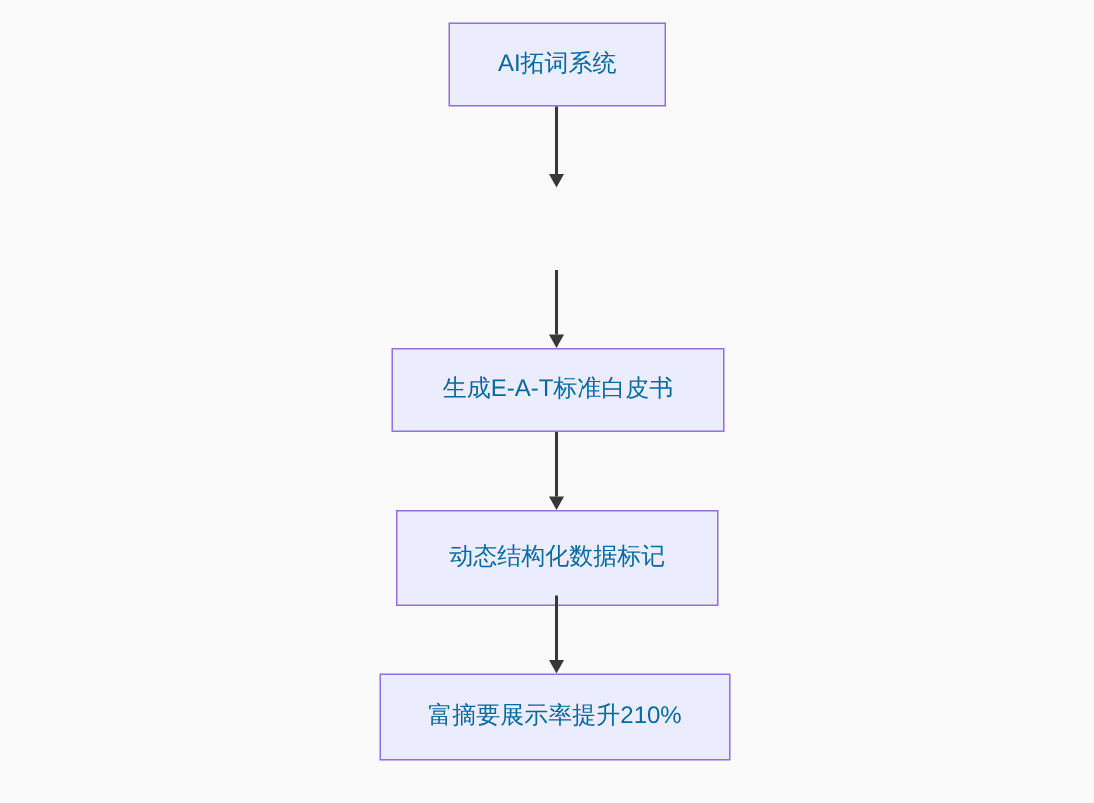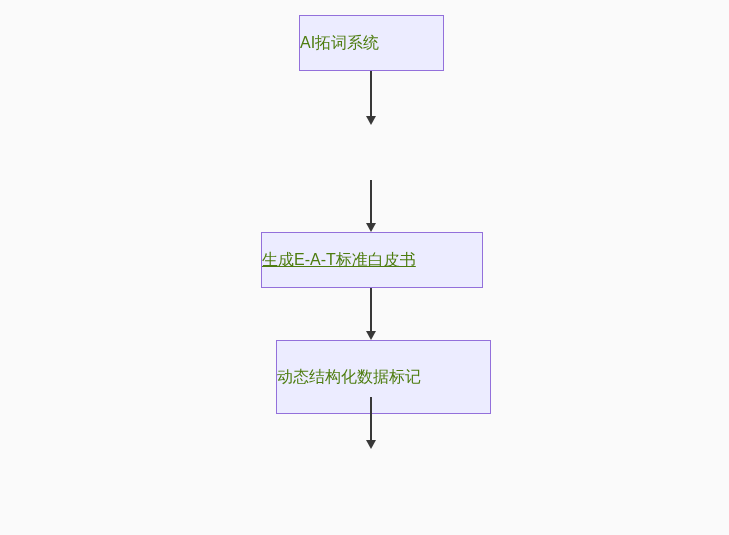--- a/index.html
+++ b/index.html
@@ -16,26 +16,26 @@
   .canvas {
     position: relative;
     width: 729px;
     height: 535px;
   }
   .node {
     position: absolute;
     box-sizing: border-box;
     background: var(--node-fill, #ECECFF);
     border: 1px solid var(--node-border, #9370DB);
-    color: #4d7c0f;
+    color: #0369a1;
     font-size: 16px;
     line-height: 1.2;
     display: flex;
     align-items: center;
-    justify-content: flex-start;
+    justify-content: center;
     text-align: center;
     white-space: nowrap;
   }
   .edge {
     position: absolute;
     width: 2px;
     background: var(--arrow-color, #383838);
   }
   .edge::after {
     content: "";
@@ -46,22 +46,22 @@
     width: 0;
     height: 0;
     border-left: 5px solid transparent;
     border-right: 5px solid transparent;
     border-top: 9px solid var(--arrow-color, #383838);
   }
 
   
   #node-0 { left: 299px; top:  15px; width: 145px; height: 56px; }
   #node-1 { left: 275px; top: 125px; width: 193px; height: 55px; }
-  #node-2 { left: 261px; top: 232px; width: 222px; height: 56px; text-decoration: underline; }
-  #node-3 { left: 276px; top: 340px; width: 215px; height: 74px; font-family: Liberation Serif, serif; }
+  #node-2 { left: 261px; top: 232px; width: 222px; height: 56px; }
+  #node-3 { left: 264px; top: 340px; width: 215px; height: 64px; font-family: Liberation Serif, serif; }
   #node-4 { left: 253px; top: 449px; width: 234px; height: 58px; }
 
   #edge-0 { left: 370px; top:  71px; height: 45px; }
   #edge-1 { left: 370px; top: 180px; height: 43px; }
   #edge-2 { left: 370px; top: 288px; height: 43px; }
   #edge-3 { left: 370px; top: 397px; height: 43px; }
 </style>
 </head>
 <body>
 
@@ -81,14 +81,17 @@
   </div>
 
   <div id="edge-2" class="edge"></div>
 
   <div id="node-3" class="node">
     <span>动态结构化数据标记</span>
   </div>
 
   <div id="edge-3" class="edge"></div>
 
+  <div id="node-4" class="node">
+    <span>富摘要展示率提升210%</span>
+  </div>
 
 </div>
 
 </body></html>

